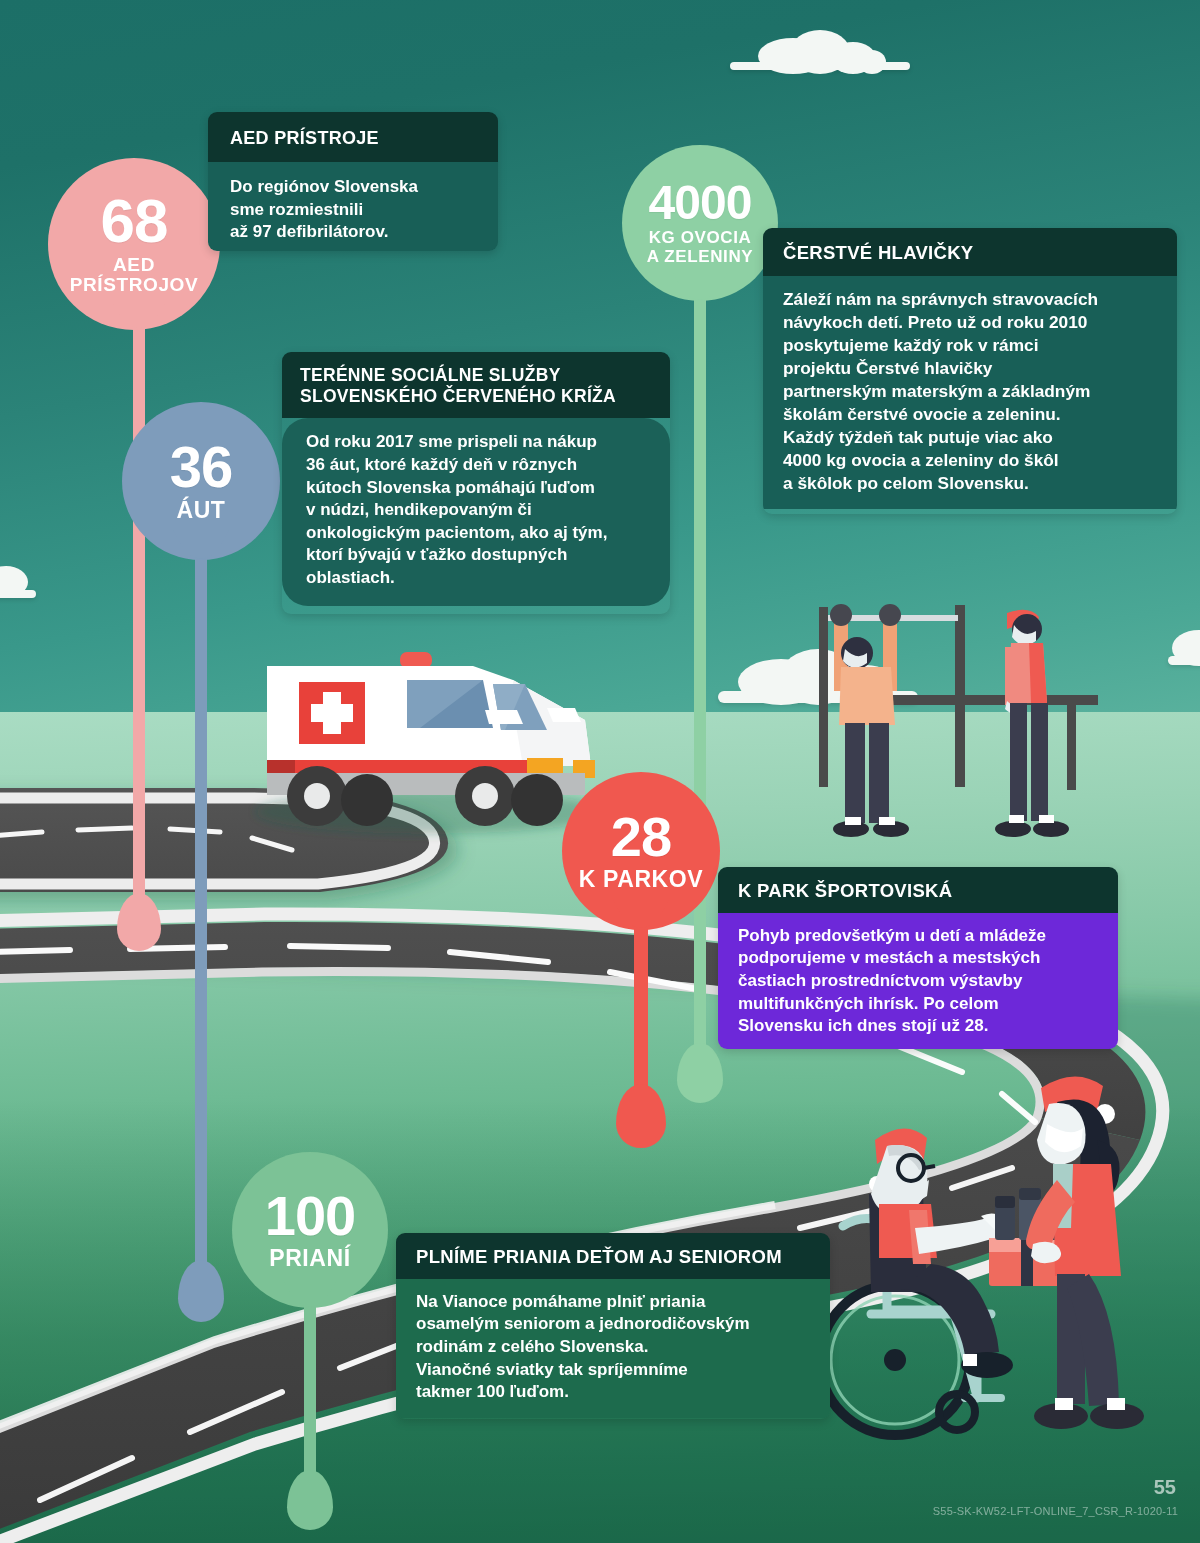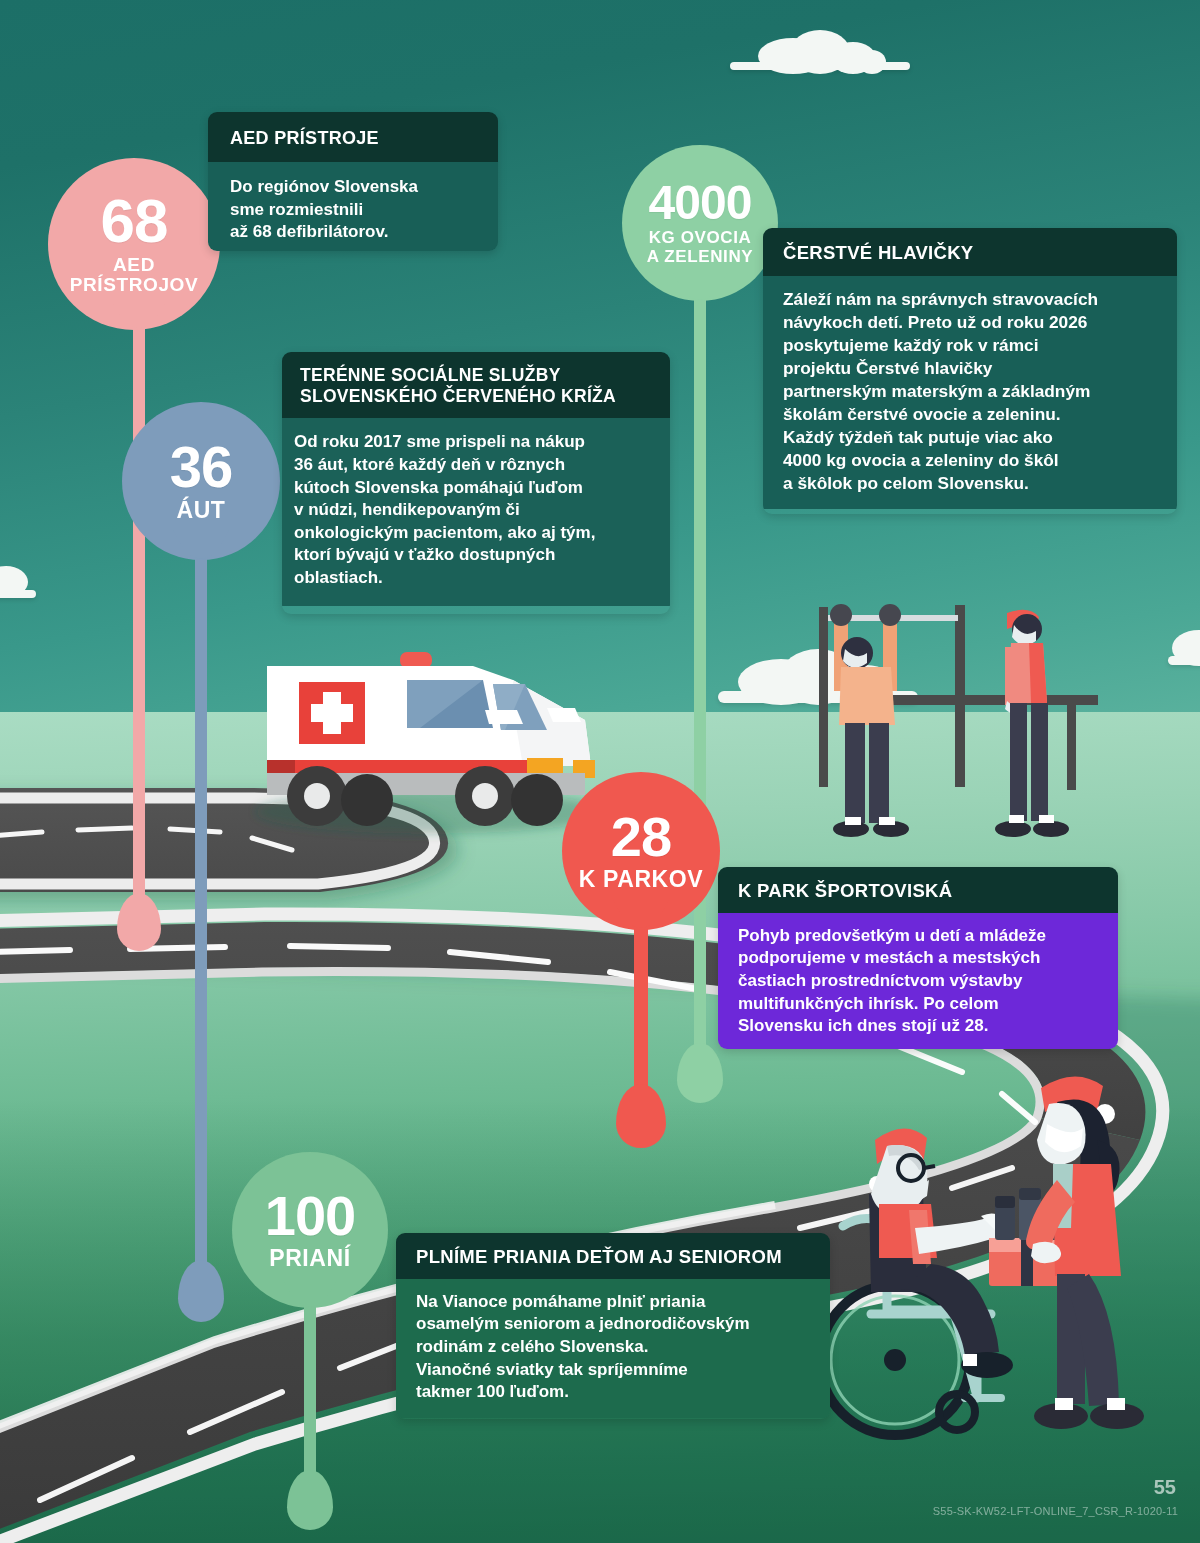--- a/index.html
+++ b/index.html
@@ -416,39 +416,39 @@
     </div>
     <svg style="position:absolute; left:50px; top:126px; width:56px; height:62px;">
       <path d="M 0 0 Q 28 58 56 0 Z" fill="#7cc296"></path>
     </svg>
   </div>
 
   <div class="card teal" style="left:208px; top:112px; width:290px; height:139px;">
     <div class="card-head" style="font-size:18px; padding:16px 12px 13px 22px; white-space:pre-line;">AED PRÍSTROJE</div>
     <div class="card-body" style="font-size:17px; padding:14px 22px 18px 22px;">Do regiónov Slovenska
 sme rozmiestnili
-až 68 defibrilátorov.</div>
+až 97 defibrilátorov.</div>
   </div>
 
   <div class="card teal-2" style="left:282px; top:352px; width:388px; height:262px;">
     <div class="card-head" style="font-size:17.5px; padding:13px 18px 12px 18px; white-space:pre-line;">TERÉNNE SOCIÁLNE SLUŽBY
 SLOVENSKÉHO ČERVENÉHO KRÍŽA</div>
-    <div class="card-body" style="font-size:17px; padding:13px 18px 16px 12px;">Od roku 2017 sme prispeli na nákup
+    <div class="card-body" style="font-size:17px; padding:13px 18px 16px 24px;border-radius:26px;">Od roku 2017 sme prispeli na nákup
 36 áut, ktoré každý deň v rôznych
 kútoch Slovenska pomáhajú ľuďom
 v núdzi, hendikepovaným či
 onkologickým pacientom, ako aj tým,
 ktorí bývajú v ťažko dostupných
 oblastiach.</div>
   </div>
 
   <div class="card teal" style="left:763px; top:228px; width:414px; height:286px;">
     <div class="card-head" style="font-size:18.5px; padding:14px 20px 12px 20px; white-space:pre-line;">ČERSTVÉ HLAVIČKY</div>
     <div class="card-body" style="font-size:17.3px; padding:12px 20px 14px 20px;">Záleží nám na správnych stravovacích
-návykoch detí. Preto už od roku 2026
+návykoch detí. Preto už od roku 2010
 poskytujeme každý rok v rámci
 projektu Čerstvé hlavičky
 partnerským materským a základným
 školám čerstvé ovocie a zeleninu.
 Každý týždeň tak putuje viac ako
 4000 kg ovocia a zeleniny do škôl
 a škôlok po celom Slovensku.</div>
   </div>
 
   <div class="card green" style="left:718px; top:867px; width:400px; height:182px;">

